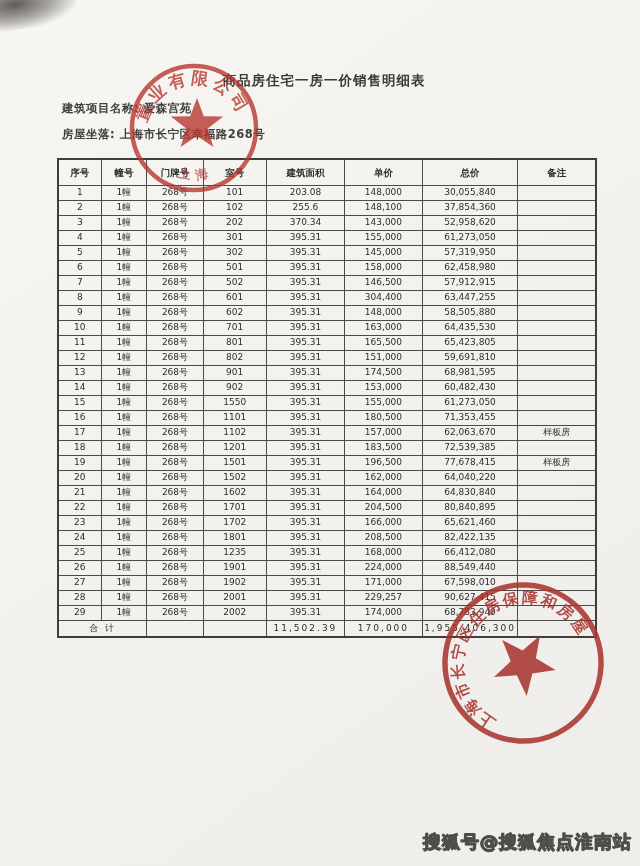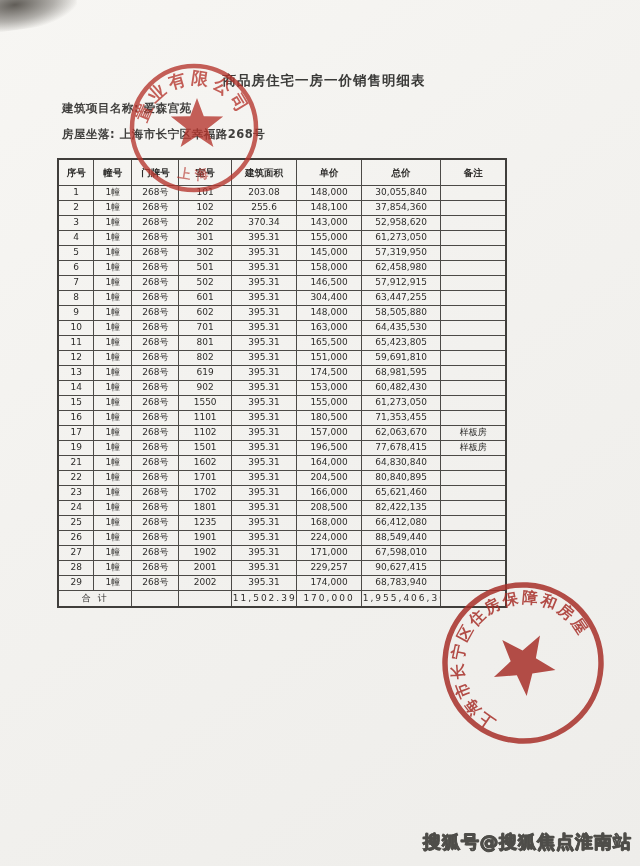--- a/index.html
+++ b/index.html
@@ -24,21 +24,21 @@
     letter-spacing:1px;
     padding-left:48px;
   }
   .info-line {
     position:absolute; left:62px; font-size:11.5px; font-weight:bold; color:#403f3d;
     letter-spacing:.5px;
   }
   .info-project { top:101px; }
   .info-address { top:127px; }
   table.price-table {
-    position:absolute; left:57px; top:158px; width:450px;
+    position:absolute; left:57px; top:158px; width:540px;
     border-collapse:collapse; table-layout:fixed;
     font-size:9px; color:#2e2d2b;
   }
   table.price-table th, table.price-table td {
     border:1px solid #4c4a47; text-align:center; vertical-align:middle;
     height:15px; line-height:1; padding:0 1px; overflow:hidden; white-space:nowrap;
   }
   table.price-table th { height:26px; font-size:9.5px; font-weight:bold; }
   table.price-table tr.total-row td { height:17px; font-weight:normal; letter-spacing:2px; }
   table.price-table { border:2px solid #403e3b; }
@@ -205,21 +205,21 @@
         <td>802</td>
         <td>395.31</td>
         <td>151,000</td>
         <td>59,691,810</td>
         <td></td>
       </tr>
       <tr>
         <td>13</td>
         <td>1幢</td>
         <td>268号</td>
-        <td>619</td>
+        <td>901</td>
         <td>395.31</td>
         <td>174,500</td>
         <td>68,981,595</td>
         <td></td>
       </tr>
       <tr>
         <td>14</td>
         <td>1幢</td>
         <td>268号</td>
         <td>902</td>
@@ -252,28 +252,48 @@
         <td>17</td>
         <td>1幢</td>
         <td>268号</td>
         <td>1102</td>
         <td>395.31</td>
         <td>157,000</td>
         <td>62,063,670</td>
         <td>样板房</td>
       </tr>
       <tr>
+        <td>18</td>
+        <td>1幢</td>
+        <td>268号</td>
+        <td>1201</td>
+        <td>395.31</td>
+        <td>183,500</td>
+        <td>72,539,385</td>
+        <td></td>
+      </tr>
+      <tr>
         <td>19</td>
         <td>1幢</td>
         <td>268号</td>
         <td>1501</td>
         <td>395.31</td>
         <td>196,500</td>
         <td>77,678,415</td>
         <td>样板房</td>
+      </tr>
+      <tr>
+        <td>20</td>
+        <td>1幢</td>
+        <td>268号</td>
+        <td>1502</td>
+        <td>395.31</td>
+        <td>162,000</td>
+        <td>64,040,220</td>
+        <td></td>
       </tr>
       <tr>
         <td>21</td>
         <td>1幢</td>
         <td>268号</td>
         <td>1602</td>
         <td>395.31</td>
         <td>164,000</td>
         <td>64,830,840</td>
         <td></td>

